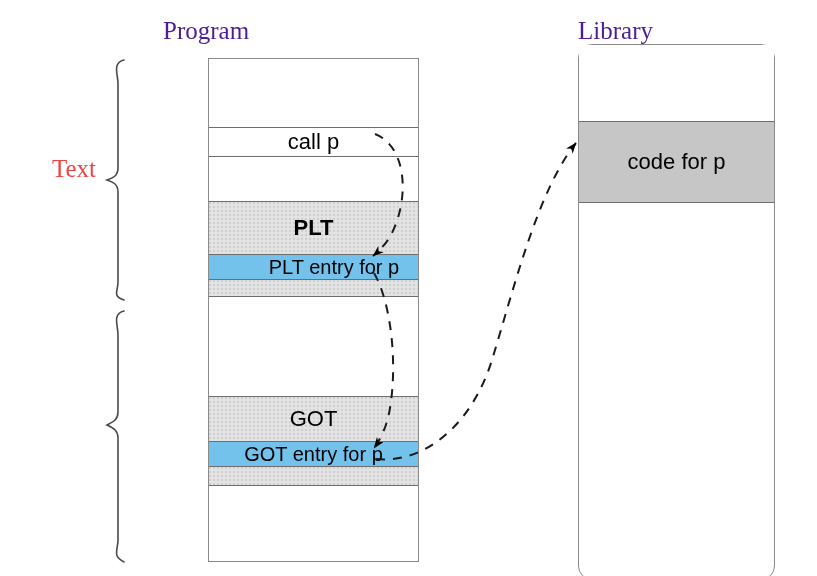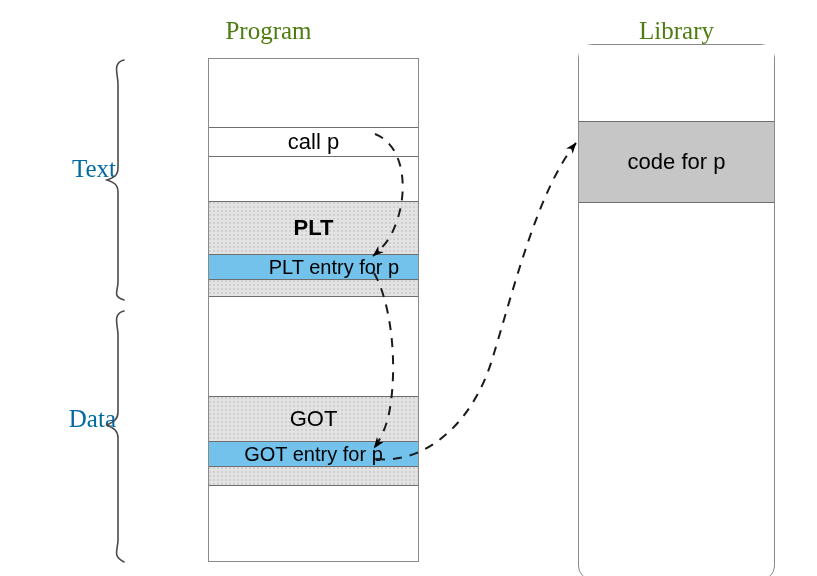--- a/index.html
+++ b/index.html
@@ -21,36 +21,35 @@
     left: 0; top: 0;
     width: 817px;
     height: 576px;
   }
 
   
   .col-title {
     position: absolute;
     font-family: "Liberation Serif", "DejaVu Serif", serif;
     font-size: 25px;
-    color: #4d7c0f;
-    text-align: center;
+    color: #4c1d95;
+    text-align: left;
     white-space: nowrap;
   }
   #program-title { left: 163px; top: 17px; width: 211px; }
   #library-title { left: 578px; top: 17px; width: 197px; }
 
   
   .seg-label {
     position: absolute;
     font-family: "Liberation Serif", "DejaVu Serif", serif;
     font-size: 25px;
-    color: #0369a1;
+    color: #ef4444;
     text-align: right;
     white-space: nowrap;
-    padding-left: 20px;
   }
   #text-label { left: 0px; top: 155px; width: 96px; }
   #data-label { left: 0px; top: 405px; width: 96px; }
 
   
   .memory-box {
     position: absolute;
     box-sizing: border-box;
     border: 1.5px solid #8a8a8a;
     background: #ffffff;
@@ -103,21 +102,20 @@
 <body>
 
 <div id="canvas">
 
   <div class="col-title" id="program-title">Program</div>
 
   <div class="col-title" id="library-title">Library</div>
 
   <div class="seg-label" id="text-label">Text</div>
 
-  <div class="seg-label" id="data-label">Data</div>
 
   <div class="memory-box" id="program-box">
 
     <div class="band fill-white" style="top:0px; height:68px;"></div>
 
     <div class="band fill-white band-rule-top band-rule-bottom band-text-lg" style="top:68px; height:30px;">call p</div>
 
     <div class="band fill-white" style="top:98px; height:44px;"></div>
 
     <div class="band fill-hatch band-rule-top band-text-lg" style="top:142px; height:53px;font-weight:bold;">PLT</div>

